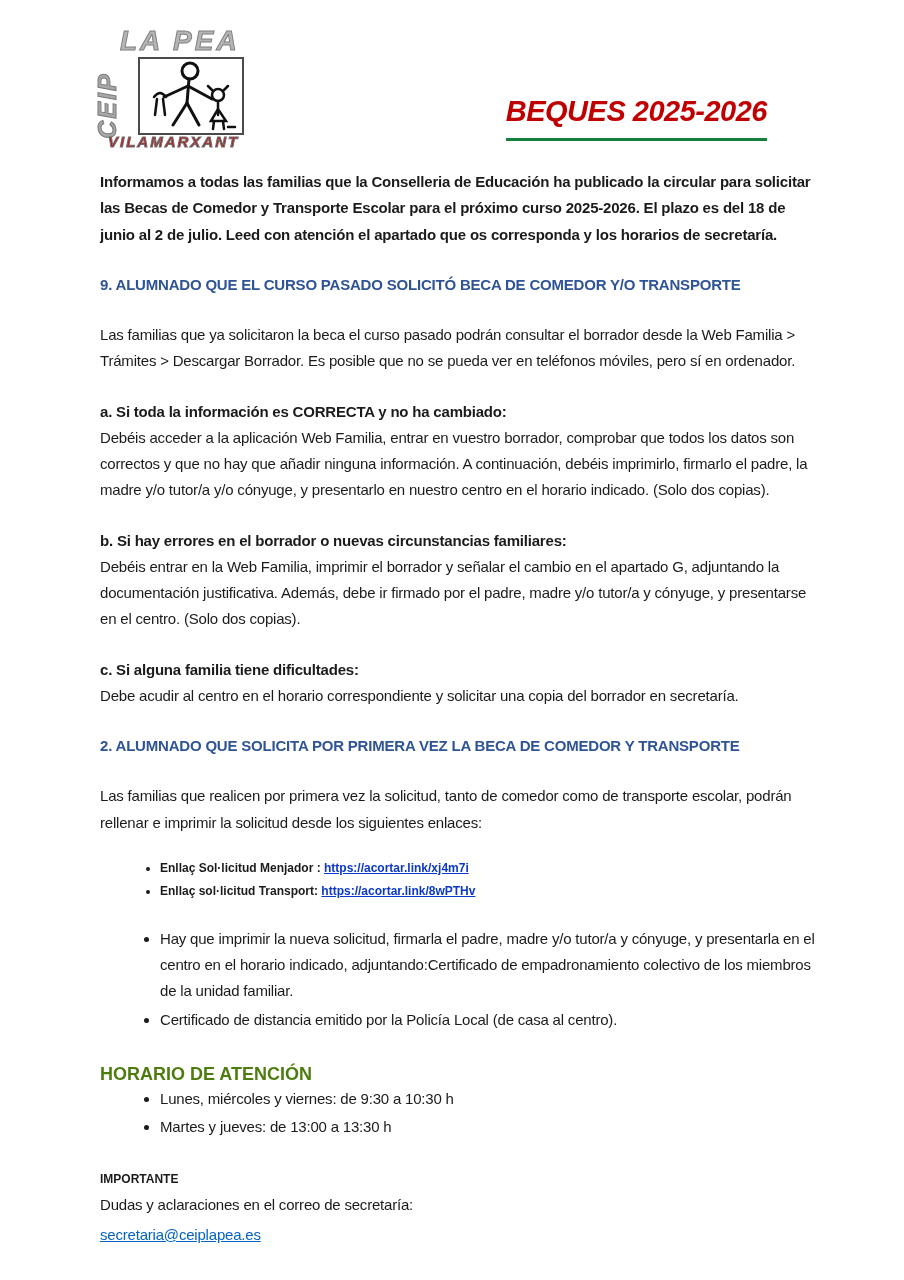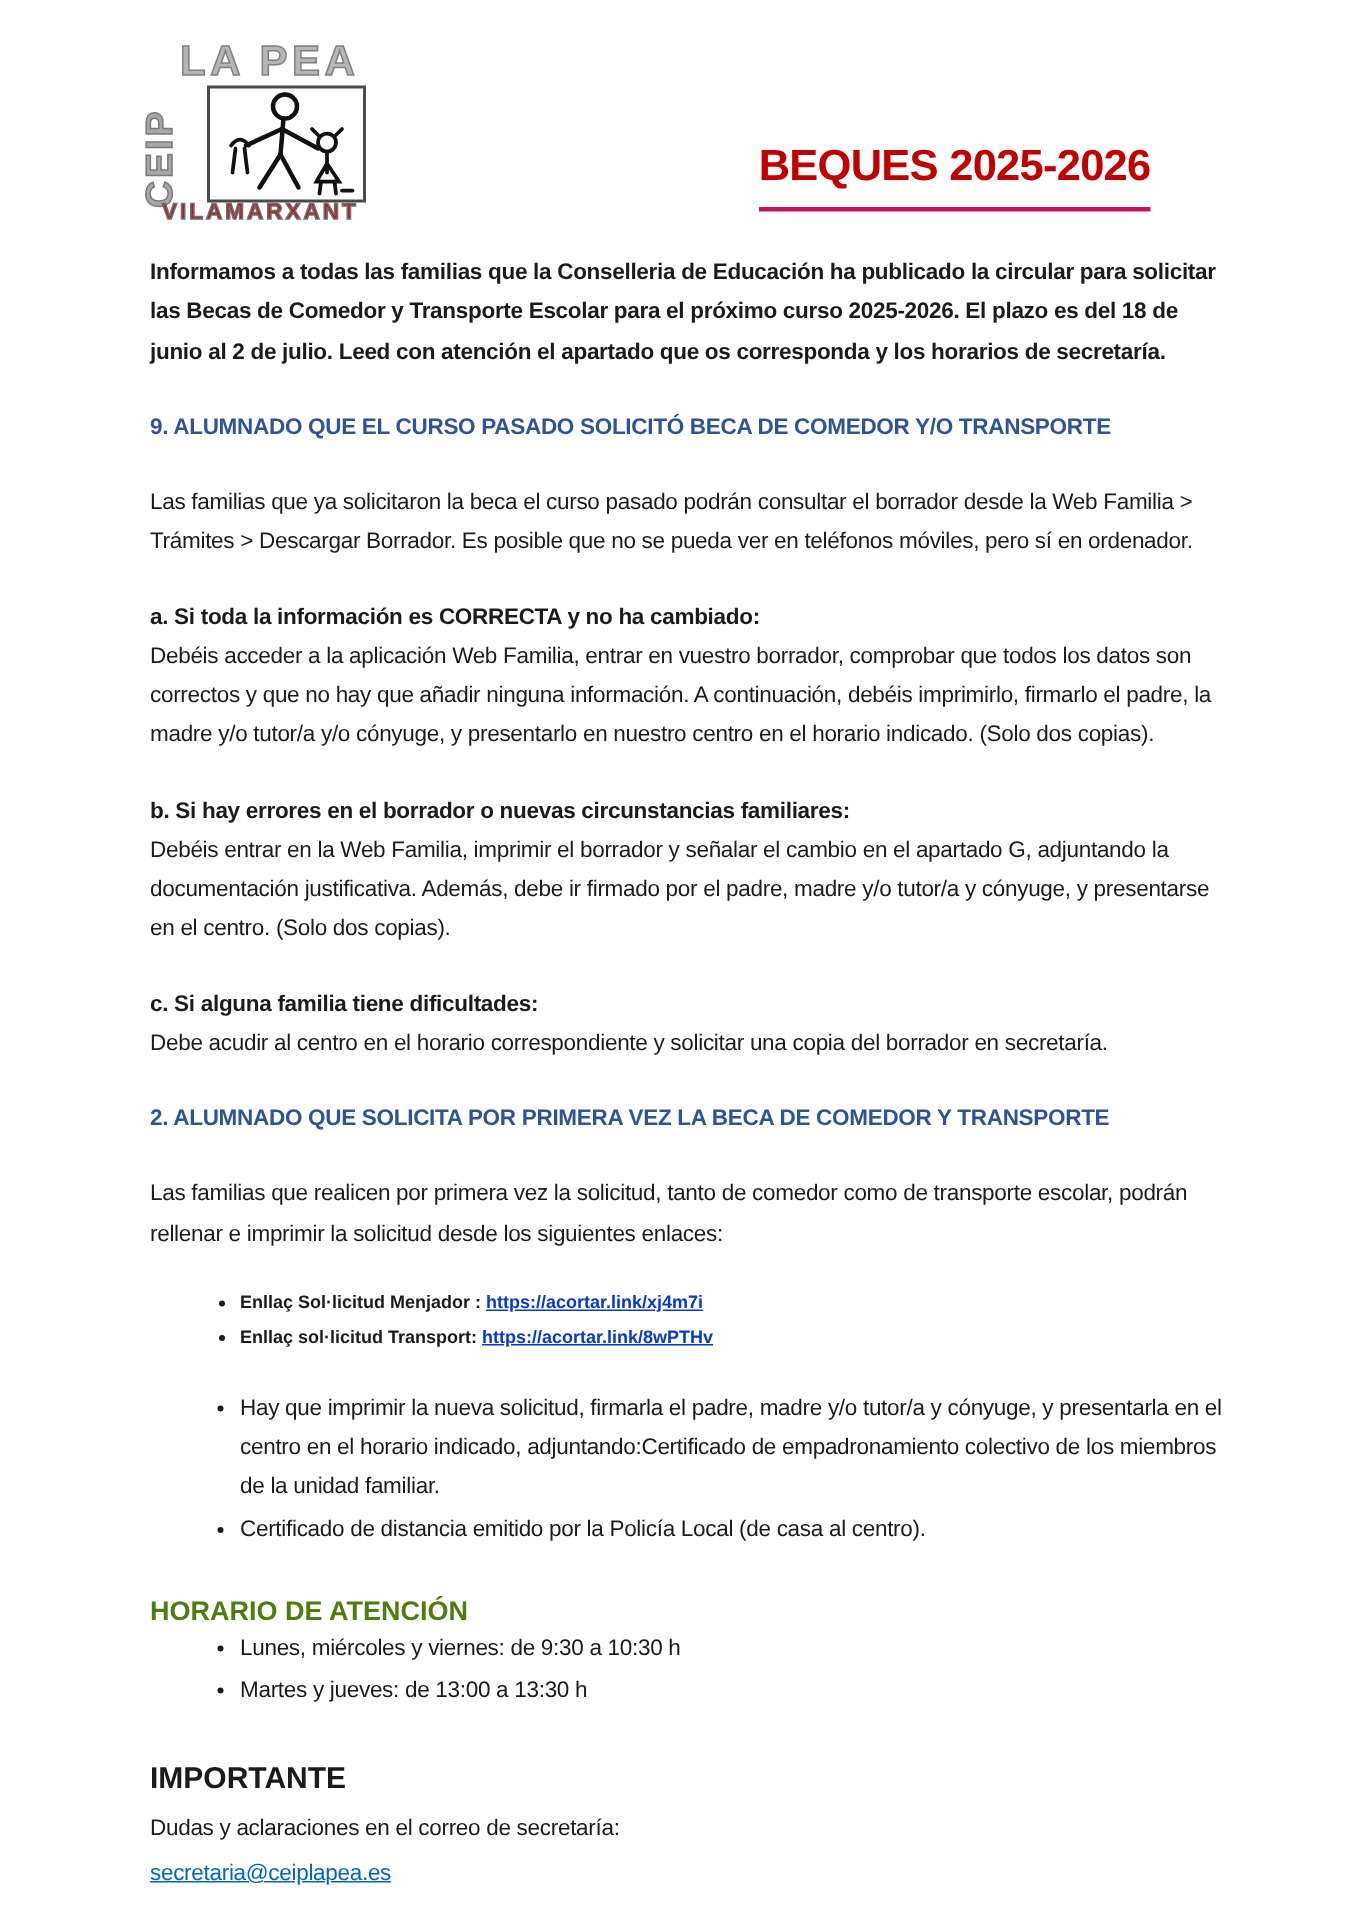--- a/index.html
+++ b/index.html
@@ -10,21 +10,21 @@
     box-sizing:border-box;
     padding:25px 89px 0 100px;
     font-family:"Liberation Sans", sans-serif;
     color:#1b1b1b;
     font-size:15px;
     line-height:1.75;
     letter-spacing:-0.2px;
     overflow:hidden;
   }
   
-  .header{display:flex;align-items:flex-end;height:118px;margin-bottom:8px;}
+  .header{display:flex;align-items:flex-end;height:118px;margin-bottom:8px;font-style:italic;}
   .logo{position:relative;width:180px;height:112px;flex:0 0 auto;}
   .logo-top{
     position:absolute;top:-4px;left:20px;
     font-size:28px;font-weight:bold;letter-spacing:3px;
     color:#b5b5b5;-webkit-text-stroke:1px #808080;
     line-height:1;white-space:nowrap;
   }
   .logo-side{
     position:absolute;top:62px;left:-26px;
     transform:rotate(-90deg);transform-origin:center;
@@ -40,21 +40,21 @@
     position:absolute;bottom:-6px;left:8px;
     font-size:15px;font-weight:bold;letter-spacing:2px;
     color:#b91c1c;-webkit-text-stroke:1px #6f6f6f;
     line-height:1;white-space:nowrap;
   }
   .title-wrap{margin-left:auto;margin-right:48px;padding-bottom:2px;}
   .doc-title{
     display:inline-block;
     font-size:29px;font-weight:bold;
     color:#c00000;
-    border-bottom:3px solid #be185d;
+    border-bottom:3px solid #15803d;
     padding-bottom:1px;
     letter-spacing:-0.5px;
     white-space:nowrap;
   }
   
   .intro{font-weight:bold;margin:26px 0 0 0;}
   .sec-heading{color:#2f5496;font-weight:bold;margin:24px 0 0 0;}
   .para{margin:24px 0 0 0;}
   .sub-heading{font-weight:bold;margin:24px 0 0 0;}
   .sub-text{margin:0;}
@@ -63,21 +63,21 @@
   .link-list{margin-top:22px;font-weight:bold;font-size:12px;letter-spacing:0;}
   .link-list li{margin-bottom:2px;}
   .doclink{color:#0b38c9;text-decoration:underline;cursor:pointer;}
   .bullet-list{margin-top:24px;}
   .bullet-list li{margin-bottom:2px;}
   .horario-heading{
     color:#4d7c0f;font-weight:bold;font-size:18px;
     margin:30px 0 0 0;line-height:1.3;letter-spacing:0;
   }
   .horario-range{margin:2px 0 0 0;}
-  .importante-heading{font-weight:bold;font-size:20px;margin:28px 0 0 0;letter-spacing:0;}
+  .importante-heading{font-weight:bold;font-size:12px;margin:28px 0 0 0;letter-spacing:0;}
   .importante-text{margin:2px 0 0 0;}
   .email-row{display:flex;align-items:center;gap:8px;margin-top:4px;}
   .email-link{color:#0563c1;text-decoration:underline;cursor:pointer;}
 </style>
 </head>
 <body>
 
 <div class="page">
 
   <div class="header">

